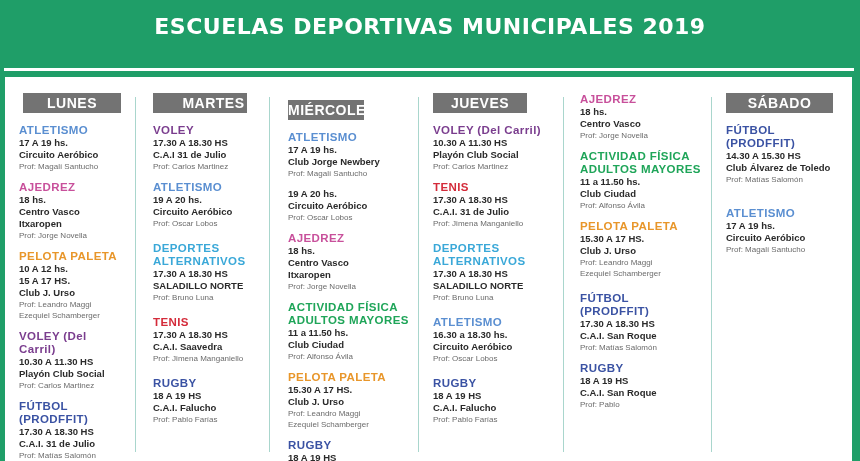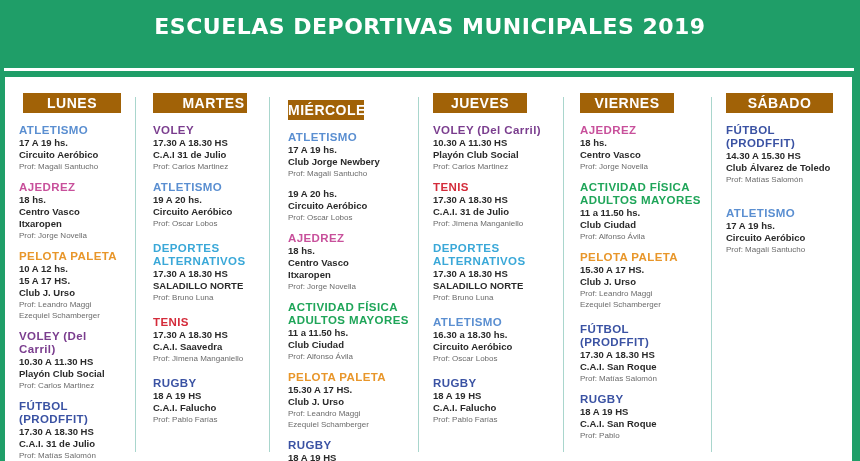--- a/index.html
+++ b/index.html
@@ -33,21 +33,21 @@
     position: absolute;
     top: 16px;
   }
   .sep {
     position: absolute;
     top: 20px; width: 1px; height: 355px;
     background: #a9d6cd;
   }
   .day {
     display: block;
-    background: #a16207;
+    background: #737373;
     color: #fff;
     font-weight: bold;
     font-size: 14px;
     letter-spacing: 0.5px;
     text-align: center;
     height: 20px;
     line-height: 20px;
     margin-bottom: 11px;
   }
   .act { margin-bottom: 9px; }
@@ -236,21 +236,20 @@
     <div class="act">
       <div class="act-name c-rugby">RUGBY</div>
       <div class="line">18 A 19 HS</div>
       <div class="line">C.A.I. Falucho</div>
       <div class="prof">Prof: Pablo Farías</div>
     </div>
   </div>
   <div class="sep" style="left:558px;"></div>
 
   <div class="col" style="left:575px; width:125px;">
-    <span class="day" style="width:94px;">VIERNES</span>
     <div class="act">
       <div class="act-name c-ajedrez">AJEDREZ</div>
       <div class="line">18 hs.</div>
       <div class="line">Centro Vasco</div>
       <div class="prof">Prof: Jorge Novella</div>
     </div>
     <div class="act">
       <div class="act-name c-actividad">ACTIVIDAD FÍSICA
 ADULTOS MAYORES</div>
       <div class="line">11 a 11.50 hs.</div>

